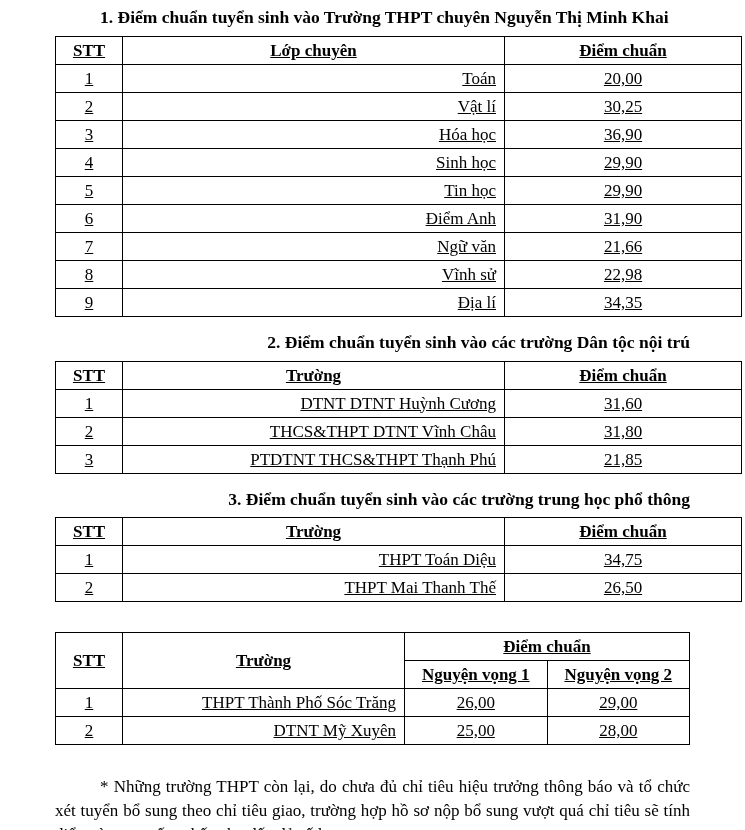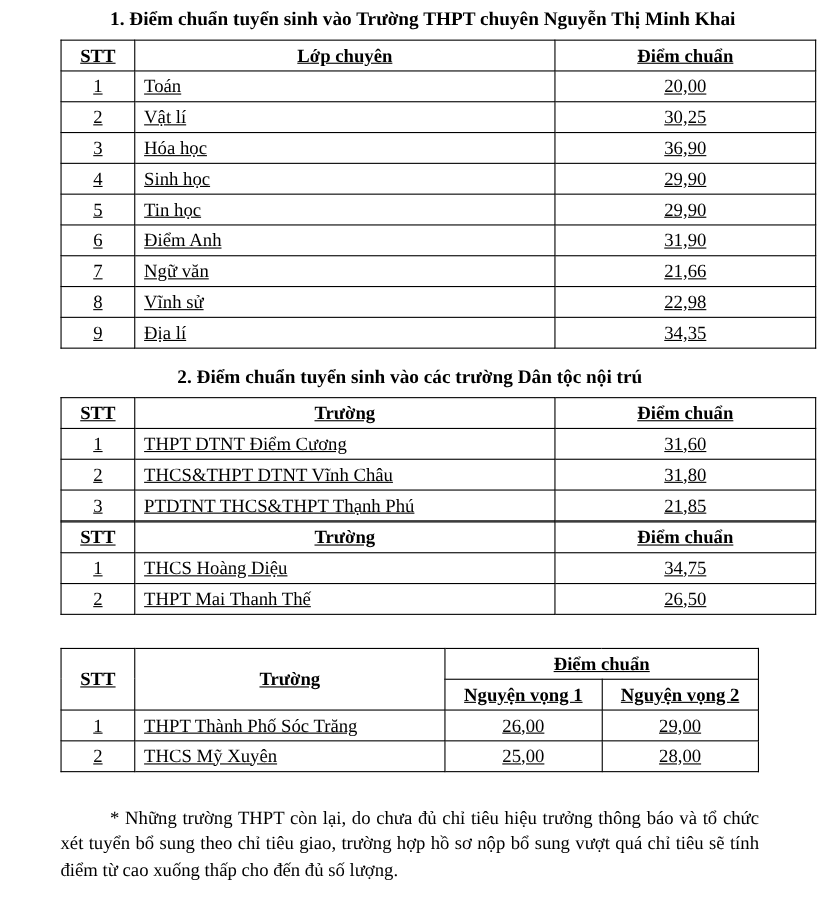--- a/index.html
+++ b/index.html
@@ -20,21 +20,21 @@
     font-size: 17.5px;
     font-weight: bold;
     line-height: 1.3;
     margin: 0 0 7px 0;
   }
   .heading-justified {
     text-align: justify;
     text-indent: 45px;
   }
   .heading-centered {
-    text-align: center;
+    text-align: right;
     margin-top: 14px;
   }
   table {
     border-collapse: collapse;
     width: 635px;
     font-size: 17px;
     table-layout: fixed;
     text-decoration: underline;
   }
   th, td {
@@ -42,21 +42,21 @@
     padding: 3px 8px;
     height: 21px;
     line-height: 21px;
     overflow: hidden;
   }
   th {
     font-weight: bold;
     text-align: center;
   }
   td.c { text-align: center; }
-  td.l { text-align: left; }
+  td.l { text-align: right; }
   .col-stt   { width: 50px; }
   .col-name  { width: 365px; text-align: center; }
   .col-score { width: 220px; }
   .t4 .col-stt   { width: 50px; }
   .t4 .col-name  { width: 265px; }
   .t4 .col-nv    { width: 160px; }
   .table-gap { margin-top: 30px; }
   .footnote {
     margin-top: 30px;
     font-size: 17px;
@@ -135,49 +135,50 @@
     <thead>
       <tr>
         <th class="col-stt">STT</th>
         <th class="col-name">Trường</th>
         <th class="col-score">Điểm chuẩn</th>
       </tr>
     </thead>
     <tbody>
       <tr>
         <td class="c">1</td>
-        <td class="l">THPT DTNT Điểm Cương</td>
+        <td class="l">DTNT DTNT Huỳnh Cương</td>
         <td class="c">31,60</td>
       </tr>
       <tr>
         <td class="c">2</td>
         <td class="l">THCS&amp;THPT DTNT Vĩnh Châu</td>
         <td class="c">31,80</td>
       </tr>
       <tr>
         <td class="c">3</td>
         <td class="l">PTDTNT THCS&amp;THPT Thạnh Phú</td>
         <td class="c">21,85</td>
       </tr>
     </tbody>
   </table>
 
+  <p class="heading heading-centered">3. Điểm chuẩn tuyển sinh vào các trường trung học phổ thông</p>
 
   <table class="t3">
     <thead>
       <tr>
         <th class="col-stt">STT</th>
         <th class="col-name">Trường</th>
         <th class="col-score">Điểm chuẩn</th>
       </tr>
     </thead>
     <tbody>
       <tr>
         <td class="c">1</td>
-        <td class="l">THCS Hoàng Diệu</td>
+        <td class="l">THPT Toán Diệu</td>
         <td class="c">34,75</td>
       </tr>
       <tr>
         <td class="c">2</td>
         <td class="l">THPT Mai Thanh Thế</td>
         <td class="c">26,50</td>
       </tr>
     </tbody>
   </table>
 
@@ -195,21 +196,21 @@
     </thead>
     <tbody>
       <tr>
         <td class="c">1</td>
         <td class="l">THPT Thành Phố Sóc Trăng</td>
         <td class="c">26,00</td>
         <td class="c">29,00</td>
       </tr>
       <tr>
         <td class="c">2</td>
-        <td class="l">THCS Mỹ Xuyên</td>
+        <td class="l">DTNT Mỹ Xuyên</td>
         <td class="c">25,00</td>
         <td class="c">28,00</td>
       </tr>
     </tbody>
   </table>
 
   <p class="footnote">* Những trường THPT còn lại, do chưa đủ chỉ tiêu hiệu trưởng thông báo và tổ chức xét tuyển bổ sung theo chỉ tiêu giao, trường hợp hồ sơ nộp bổ sung vượt quá chỉ tiêu sẽ tính điểm từ cao xuống thấp cho đến đủ số lượng.</p>
 
 </div>
 

